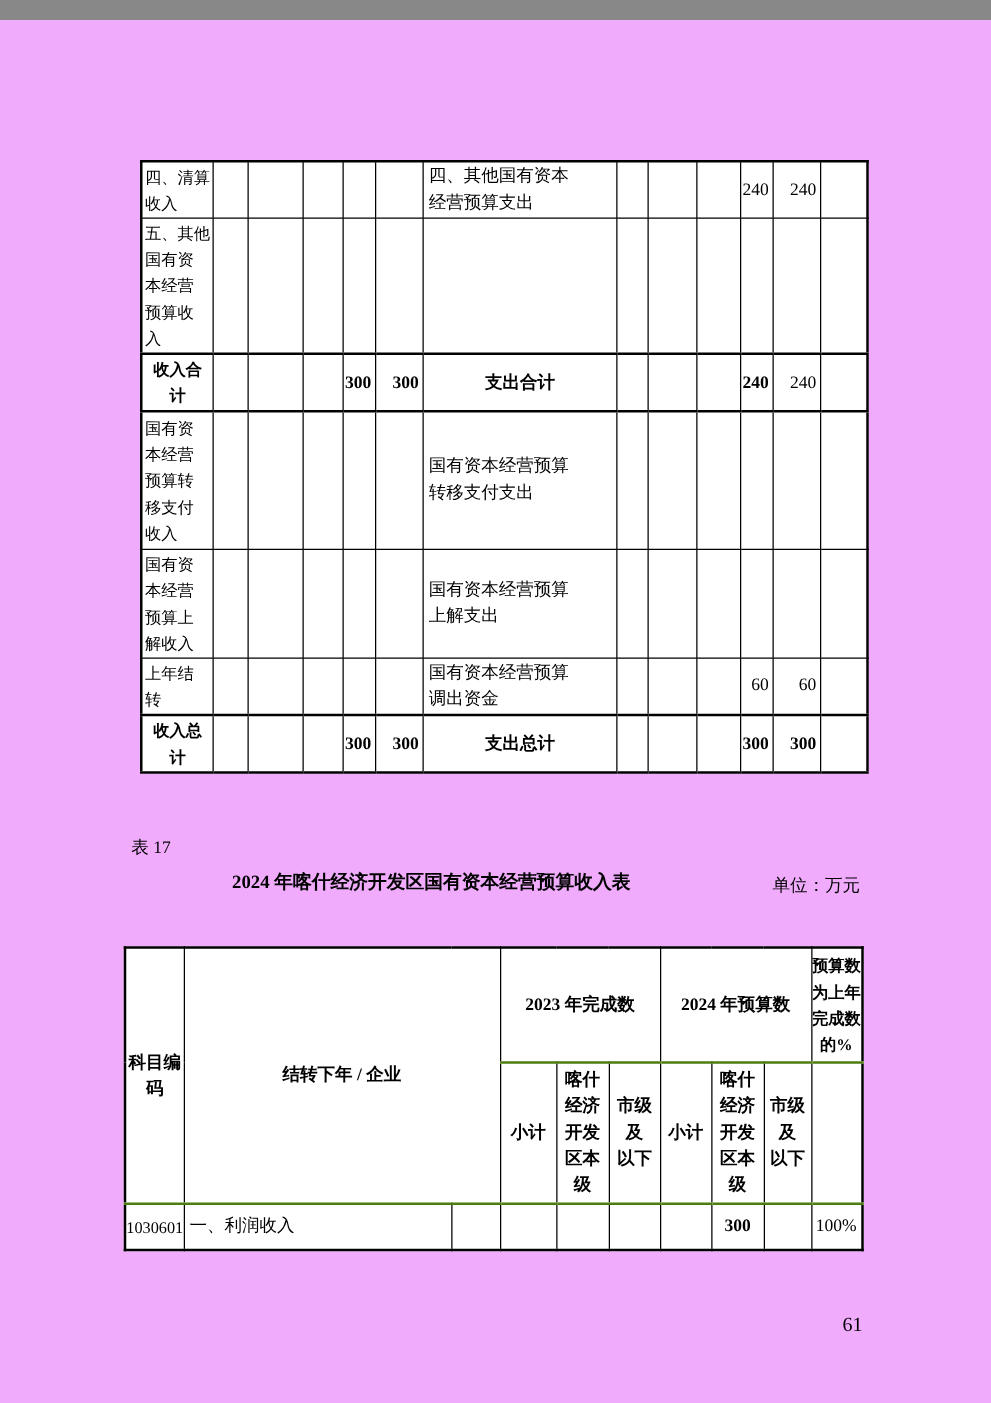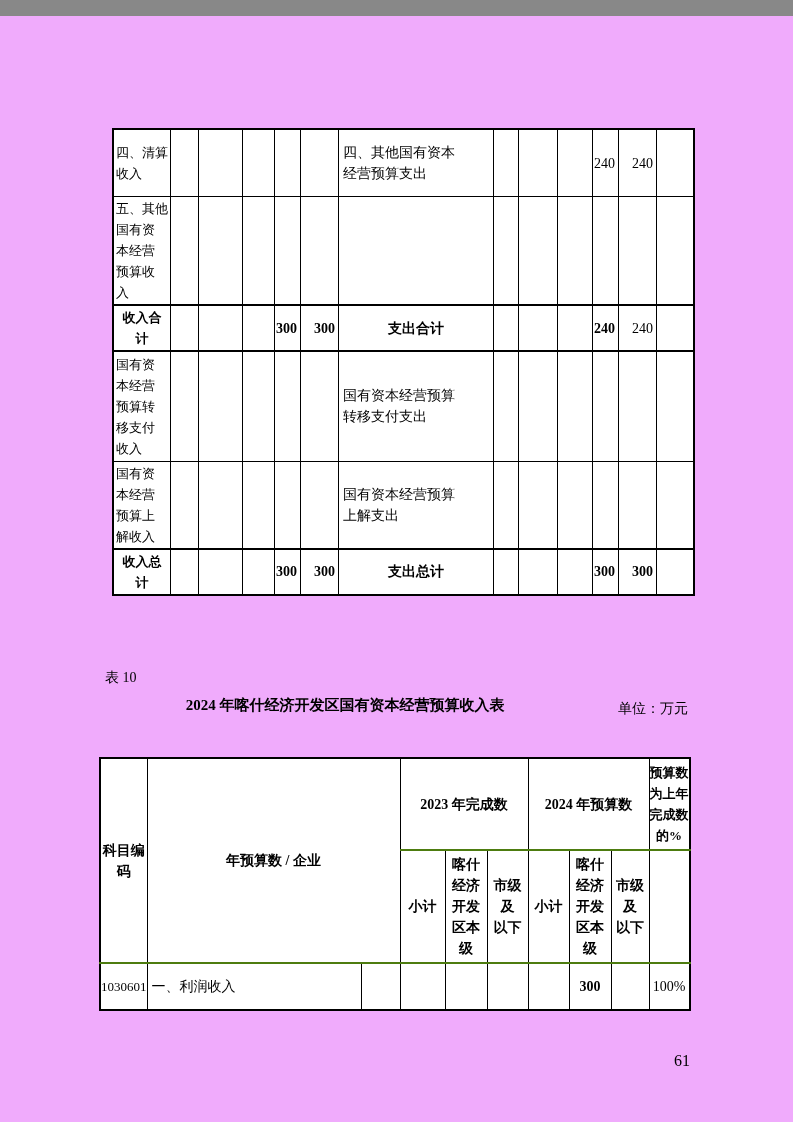--- a/index.html
+++ b/index.html
@@ -9,21 +9,21 @@
   }
   table{border-collapse:collapse;table-layout:fixed;position:absolute;background:#fff;}
   .t1{left:112px;top:112px;border:2px solid #000;}
   .t2{left:99px;top:741px;border:2px solid #000;}
   td{
     border:1px solid #000;padding:0;vertical-align:middle;
     font-size:14px;line-height:21px;overflow:hidden;
   }
   
   .lab{white-space:pre;text-align:left;padding:1px 2px;font-size:13px;}
-  .rlab{white-space:pre;text-align:left;padding:12px 4px;font-size:14px;}
+  .rlab{white-space:pre;text-align:left;padding:1px 4px;font-size:14px;}
   .num{text-align:right;padding:0 3px 0 0;}
   .ctr{text-align:center;}
   .pre{white-space:pre;}
   .b{font-weight:bold;}
   .code{font-size:13px;text-align:right;}
   .small{font-size:13px;}
   .totalrow td{border-top:2px solid #000;border-bottom:2px solid #000;}
   .h1 td,.h2 td{border-bottom:2px solid #4d7c0f;}
   .caption-no{position:absolute;left:105px;top:653px;font-size:14px;}
   .doc-title{position:absolute;left:0;top:680px;width:690px;text-align:center;font-size:15px;font-weight:bold;}
@@ -136,61 +136,78 @@
       <td class="num"></td>
       <td class="rlab">国有资本经营预算
 上解支出</td>
       <td></td>
           <td></td>
           <td></td>
       <td class="num"></td>
       <td class="num"></td>
       <td></td>
     </tr>
+    <tr style="height:46px">
+      <td class="lab">上年结
+转</td>
+      <td></td>
+          <td></td>
+          <td></td>
+      <td class="num"></td>
+      <td class="num"></td>
+      <td class="rlab">国有资本经营预算
+调出资金</td>
+      <td></td>
+          <td></td>
+          <td></td>
+      <td class="num">60</td>
+      <td class="num">60</td>
+      <td></td>
+    </tr>
     <tr class="totalrow" style="height:44px">
       <td class="lab ctr b">收入总
 计</td>
       <td></td>
           <td></td>
           <td></td>
       <td class="num b">300</td>
       <td class="num b">300</td>
       <td class="ctr b">支出总计</td>
       <td></td>
           <td></td>
           <td></td>
       <td class="num b">300</td>
       <td class="num b">300</td>
       <td></td>
     </tr>
   </tbody>
     </table>
 
-  <div class="caption-no">表 10</div>
+  <div class="caption-no">表 17</div>
   <div class="doc-title">2024 年喀什经济开发区国有资本经营预算收入表</div>
   <div class="unit">单位：万元</div>
 
   <table class="t2">
     <colgroup>
       <col style="width:46px">
         <col style="width:214px">
         <col style="width:39px">
         <col style="width:45px">
         <col style="width:42px">
       <col style="width:41px">
         <col style="width:41px">
         <col style="width:42px">
         <col style="width:38px">
         <col style="width:40px">
     </colgroup>
     <tbody>
         <tr class="h1" style="height:92px">
       <td rowspan="2" class="ctr b pre">科目编
 码</td>
-      <td rowspan="2" colspan="2" class="ctr b">年预算数 / 企业</td>
+      <td rowspan="2" colspan="2" class="ctr b">结转下年 / 企业</td>
       <td colspan="3" class="ctr b">2023 年完成数</td>
       <td colspan="3" class="ctr b">2024 年预算数</td>
       <td class="ctr b pre small">预算数
 为上年
 完成数
 的%</td>
     </tr>
     <tr class="h2" style="height:113px">
       <td class="ctr b">小计</td>
       <td class="ctr b pre">喀什

